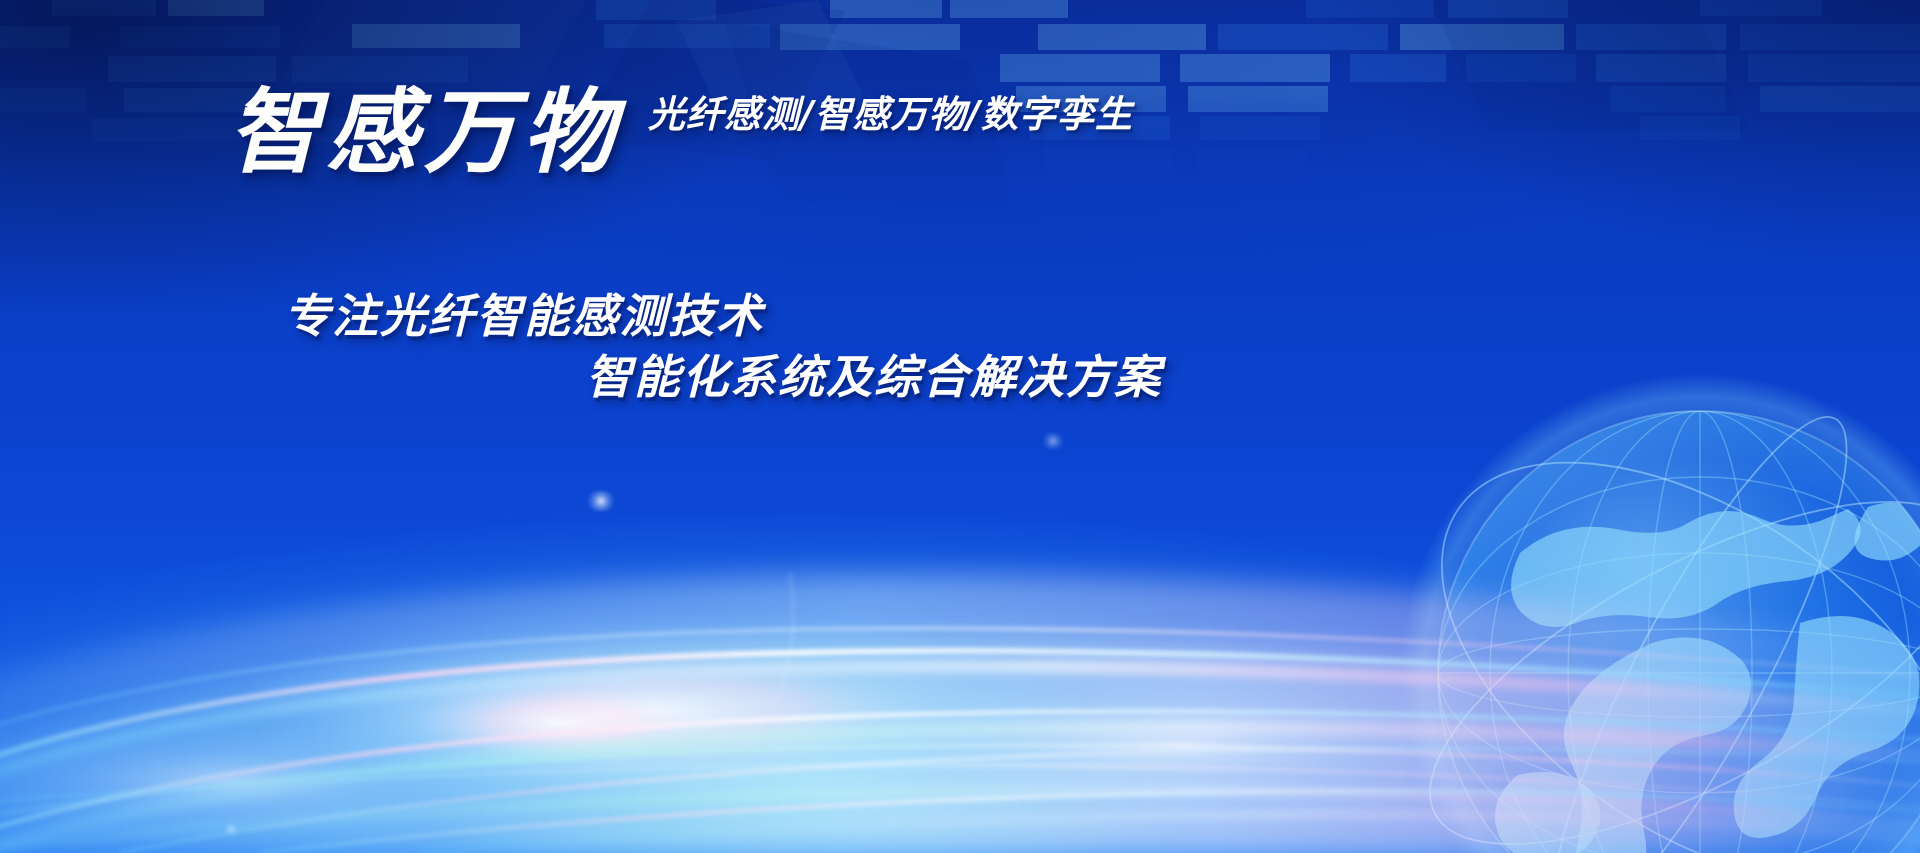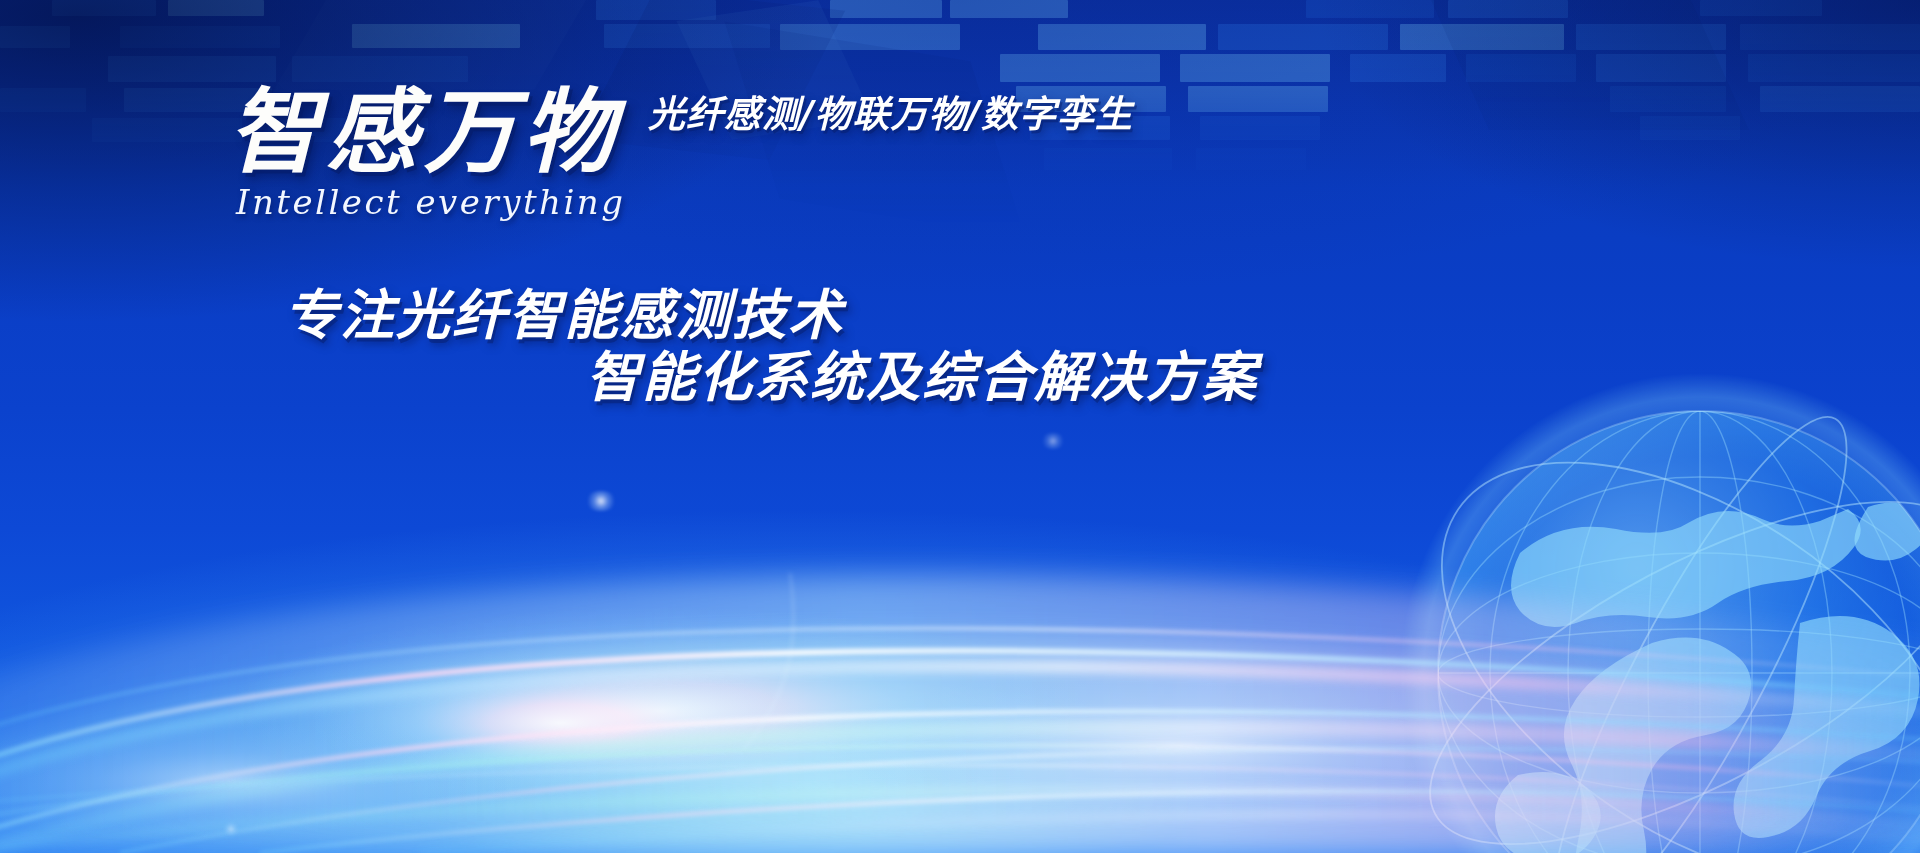--- a/index.html
+++ b/index.html
@@ -165,21 +165,21 @@
 
   .pitch-block {
     position: absolute;
     left: 284px;
     top: 285px;
   }
   .pitch {
     font-family: "DejaVu Sans", sans-serif;
     font-weight: 700;
     font-style: italic;
-    font-size: 54px;
+    font-size: 46px;
     line-height: 62px;
     letter-spacing: 2px;
     color: #ffffff;
     text-shadow:
       2px 4px 0 rgba(6,30,110,0.5),
       4px 6px 9px rgba(3,18,80,0.5);
     white-space: nowrap;
   }
   .pitch.line2 {
     padding-left: 302px;
@@ -383,24 +383,23 @@
 
     <div class="spark" style="left:584px; bottom:342px; width:34px; height:20px;"></div>
     <div class="spark" style="left:1040px; bottom:404px; width:26px; height:16px; opacity:.6;"></div>
     <div class="spark" style="left:222px; bottom:18px; width:18px; height:12px; opacity:.55;"></div>
   </div>
 
   <div class="text-layer">
 
     <div class="headline">智感万物</div>
 
-    <div class="headline-en">Intellect everything</div>
 
     <div class="tagline-block">
-      <div class="tagline line1">光纤感测/物联万物/数字孪生</div>
+      <div class="tagline line1">光纤感测/智感万物/数字孪生</div>
     </div>
 
     <div class="pitch-block">
       <div class="pitch line1">专注光纤智能感测技术</div>
       <div class="pitch line2">智能化系统及综合解决方案</div>
     </div>
 
   </div>
 
 </div>

